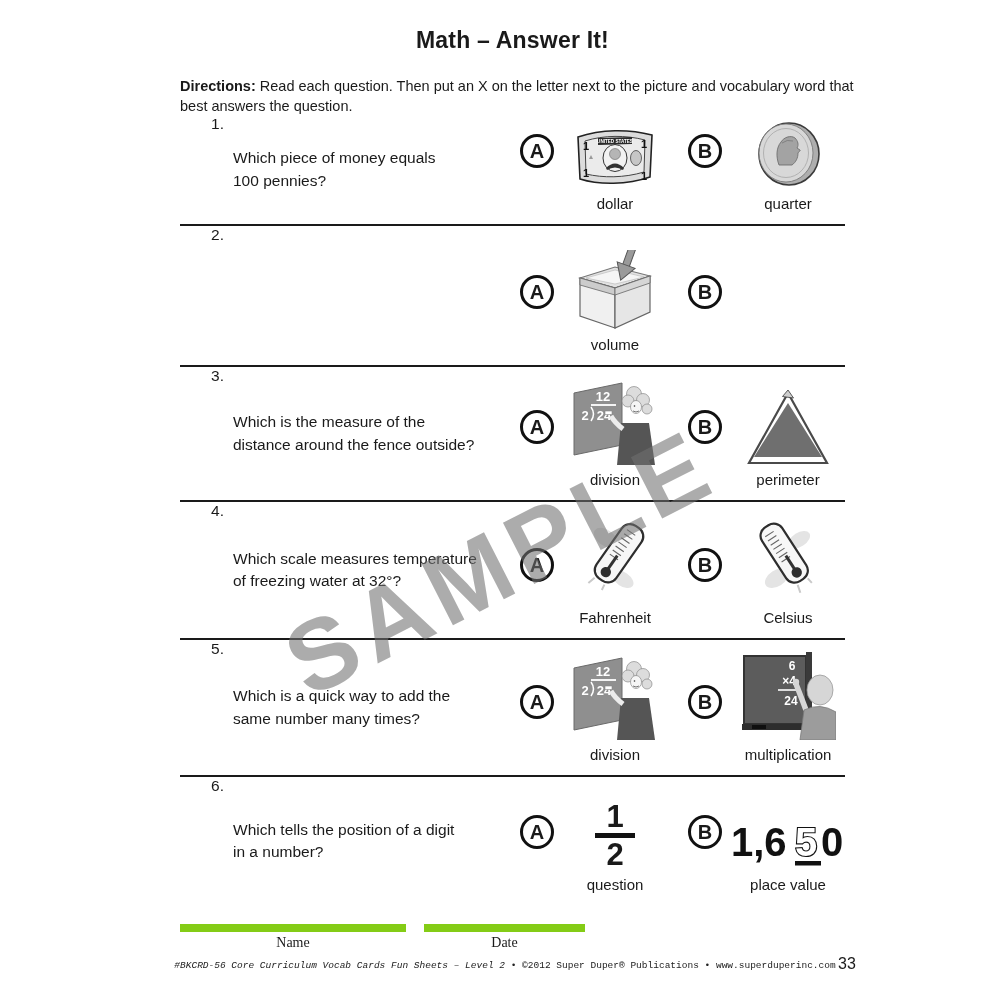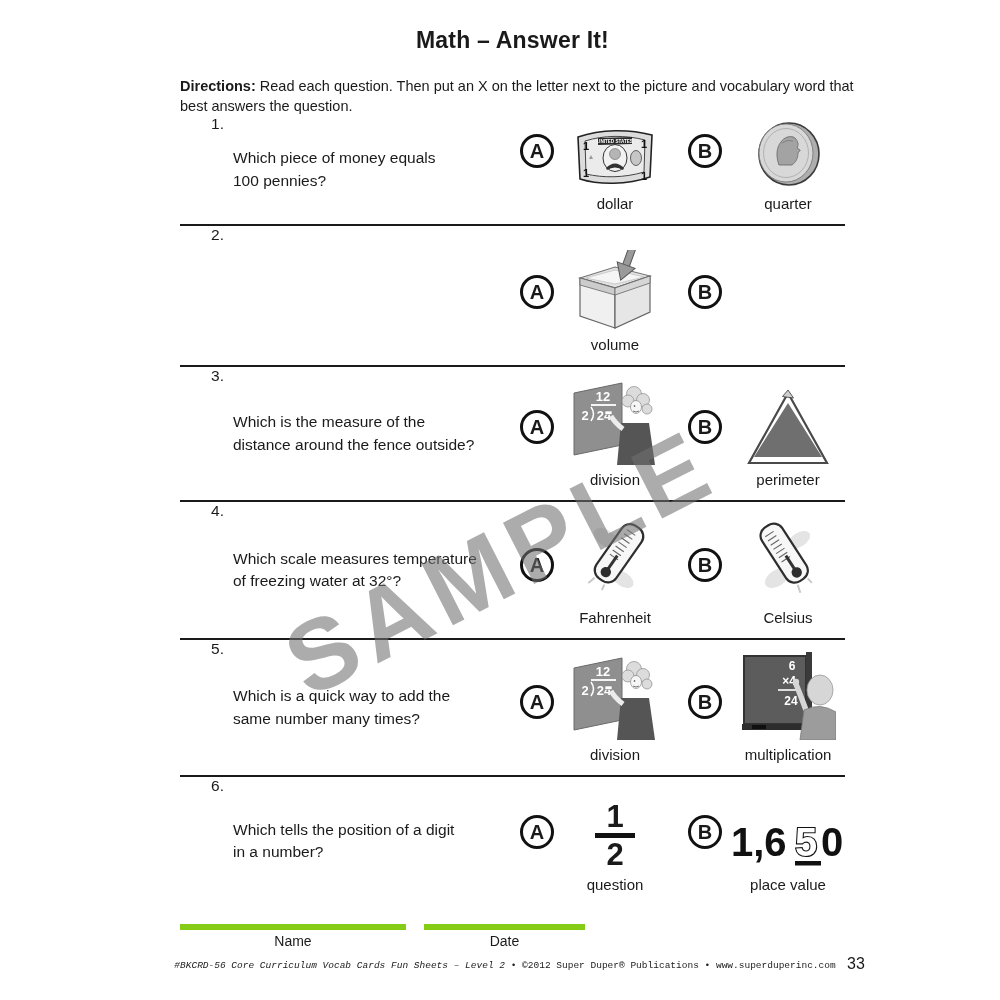--- a/index.html
+++ b/index.html
@@ -22,28 +22,28 @@
   .img-block{position:absolute;top:0;bottom:0;display:flex;flex-direction:column;
              align-items:center;justify-content:flex-end;padding-bottom:12px;}
   .img-a{left:385px;width:100px;} .img-b{left:548px;width:120px;}
   .caption{font-size:15px;margin-top:6px;text-align:right;white-space:nowrap;}
   .frac{display:flex;flex-direction:column;align-items:center;width:46px;}
   .frac .num,.frac .den{font-size:31px;font-weight:bold;line-height:1.0;}
   .frac .bar{width:40px;height:5px;background:#111;margin:1px 0;}
   .watermark{position:absolute;left:235px;top:512px;width:530px;text-align:center;
              transform:rotate(-27deg);font-size:100px;font-weight:bold;letter-spacing:8px;
              color:rgba(112,112,112,0.58);z-index:50;pointer-events:none;line-height:1;}
-  .footer-field{position:absolute;border-top:6px solid #84cc16;text-align:center;
-                font-size:14px;padding-top:3px;}
+  .footer-field{position:absolute;border-top:8px solid #84cc16;text-align:center;
+                font-size:14px;padding-top:3px;font-family:Liberation Serif, serif;}
   .ff-name{left:180px;top:924px;width:226px;}
   .ff-date{left:424px;top:924px;width:161px;}
   .ff-helper{left:605px;top:924px;width:247px;}
   .credit{position:absolute;left:150px;top:960px;width:710px;text-align:center;font-size:9.5px;color:#222;font-family:Liberation Mono, monospace;}
   .credit .it{font-style:italic;}
-  .pagenum{position:absolute;left:838px;top:955px;font-size:16px;margin-left:9px;}
+  .pagenum{position:absolute;left:838px;top:955px;font-size:16px;}
   svg text{font-family:"Liberation Sans",sans-serif;}
 </style>
 </head>
 <body>
 
 <div class="page">
 
   <div class="title">Math – Answer It!</div>
 
   <p class="directions"><b>Directions:</b><span> Read each question. Then put an X on the letter next to the picture and vocabulary word that best answers the question.</span></p>

